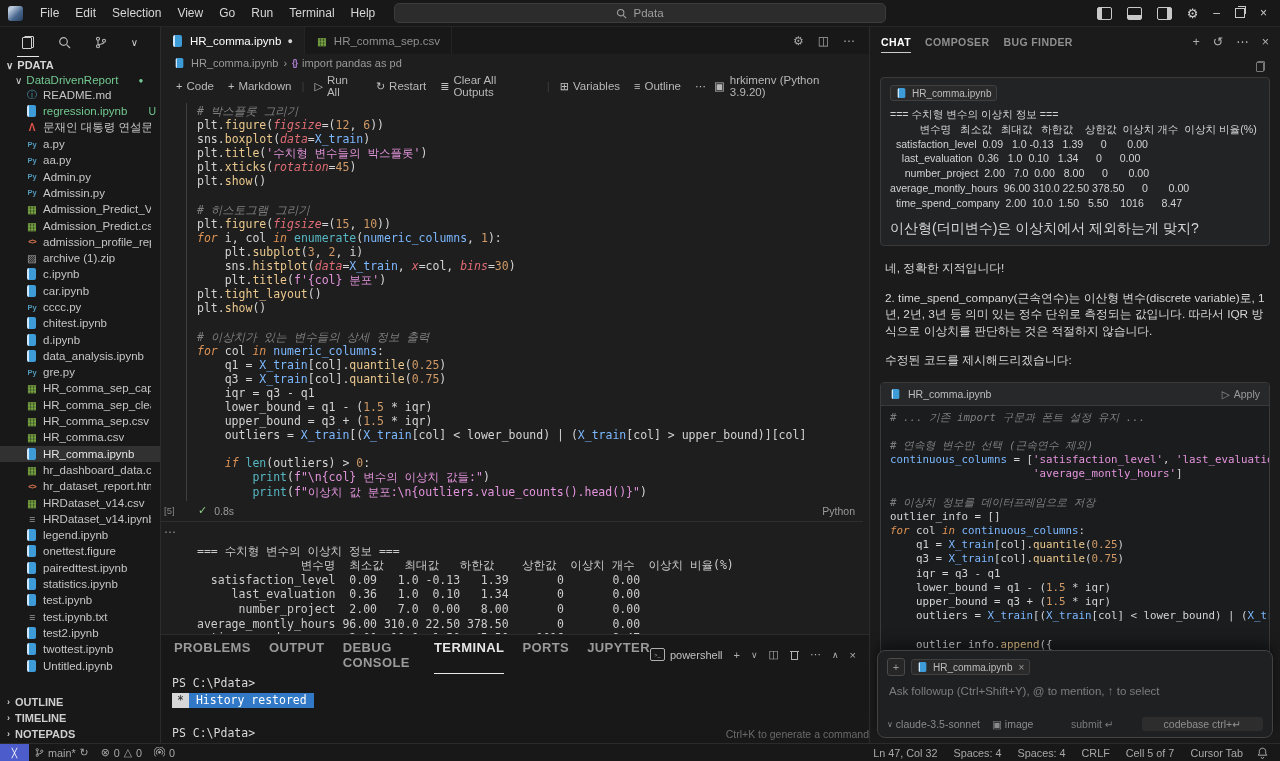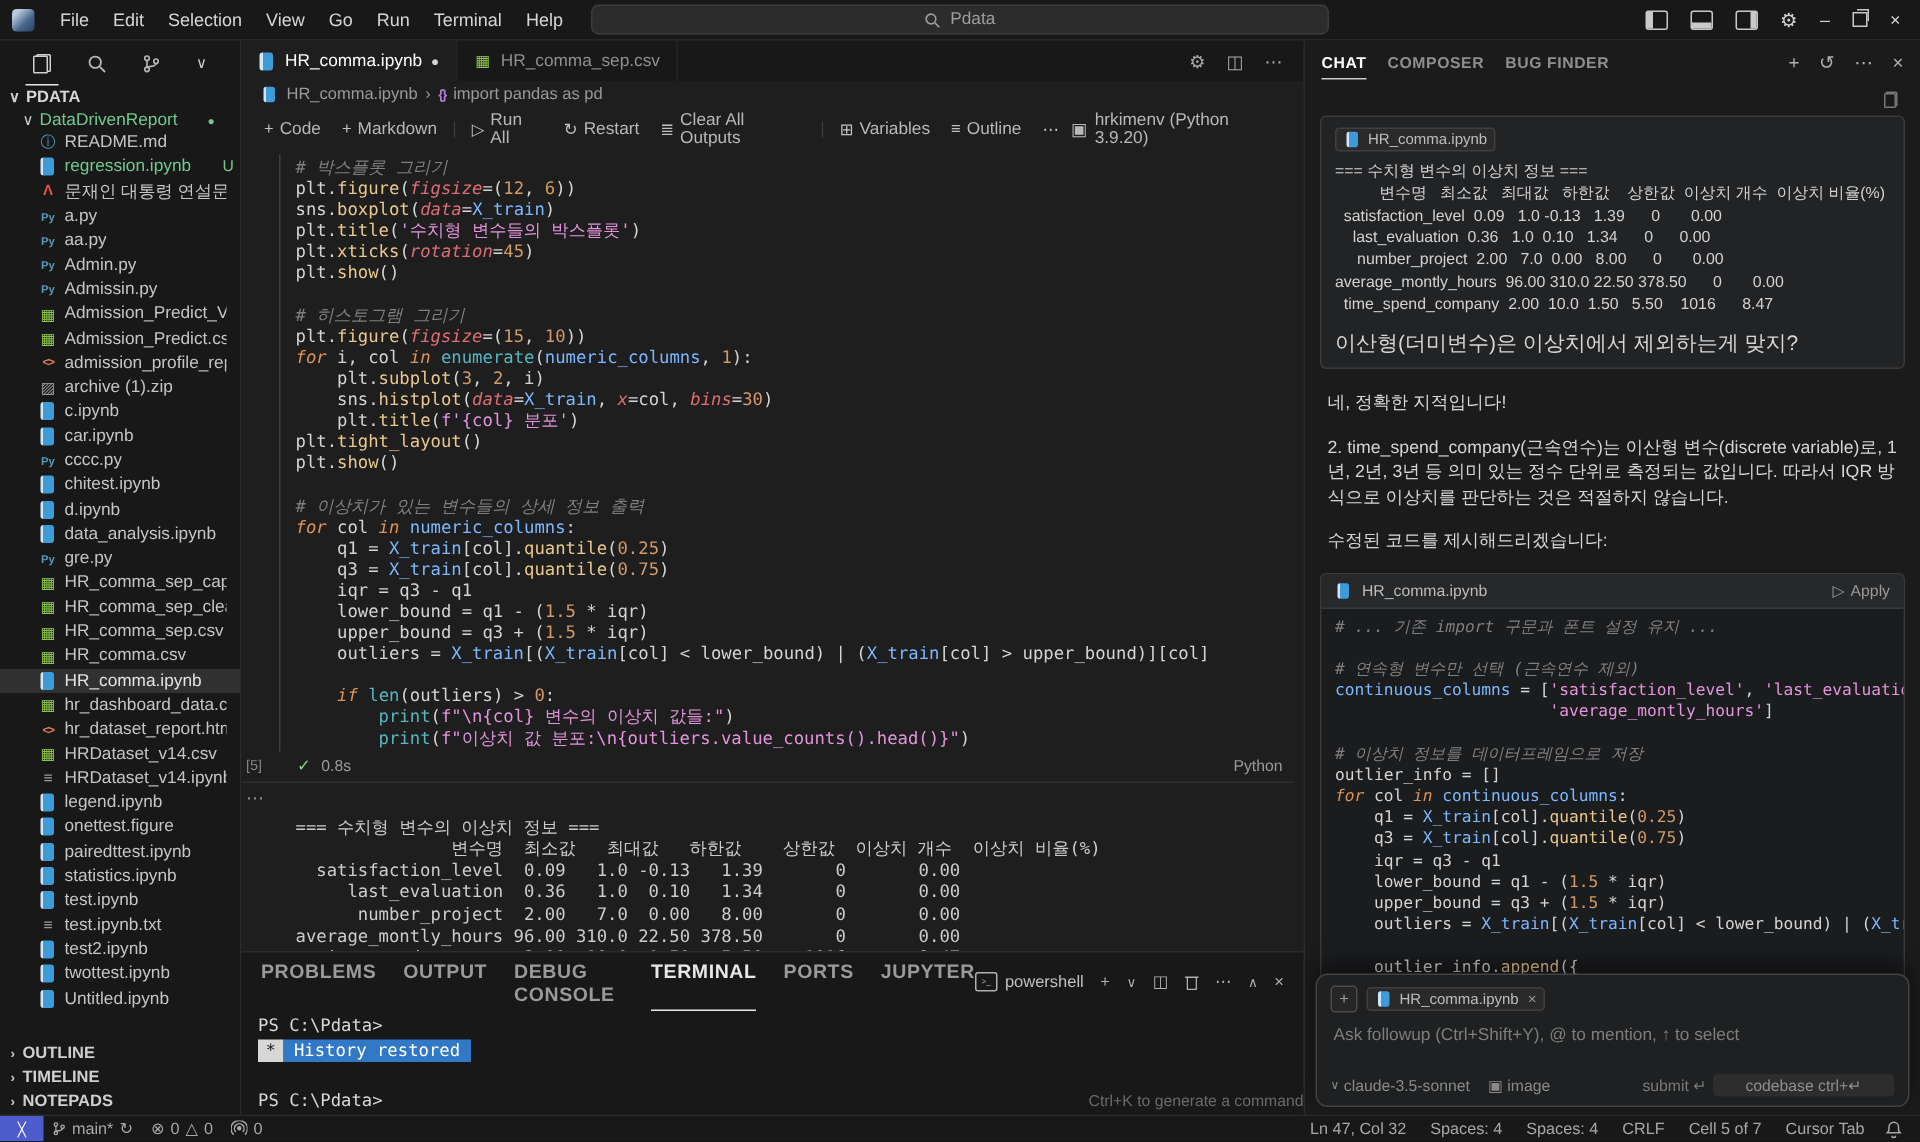--- a/index.html
+++ b/index.html
@@ -157,21 +157,21 @@
              border-radius:8px;padding:7px 9px 6px;box-shadow:0 -6px 14px rgba(0,0,0,.45)}
   .cirow1{display:flex;align-items:center;gap:6px}
   .ciplus{width:16px;height:16px;border:1px solid #4a4a4a;border-radius:3px;background:#262626;
           display:flex;align-items:center;justify-content:center;color:#9a9a9a;font-size:11px;cursor:pointer}
   .chip .x{color:#9a9a9a;margin-left:2px;cursor:pointer}
   .ciplaceholder{padding:9px 2px 20px;color:#7d7d7d;font-size:11.5px}
   .cirow2{display:flex;align-items:center;gap:4px;font-size:10.5px;color:#8a8a8a}
   .modelsel{display:flex;align-items:center;gap:3px;cursor:pointer}
   .imgbtn{display:flex;align-items:center;gap:3px;margin-left:8px;cursor:pointer}
   .submit{margin-left:auto;color:#7a7a7a;cursor:pointer}
-  .cbpill{margin-left:0;background:#2d2d2d;border-radius:3px;padding:1px 22px;color:#8f8f8f;cursor:pointer}
+  .cbpill{margin-left:24px;background:#2d2d2d;border-radius:3px;padding:1px 22px;color:#8f8f8f;cursor:pointer}
 
   
   .statusbar{flex:0 0 17px;height:17px;background:#181818;border-top:1px solid #2b2b2b;
              display:flex;align-items:center;font-size:10.8px;color:#a8a8a8}
   .remote{height:17px;width:29px;background:#4d5ccb;color:#fff;display:flex;align-items:center;
           justify-content:center;font-size:9px;cursor:pointer}
   .sbitem{display:flex;align-items:center;gap:4px;padding:0 6px;cursor:pointer;white-space:nowrap}
   .sbright{margin-left:auto;display:flex;align-items:center}
   .sbright .sbitem{padding:0 8px}
 </style>

